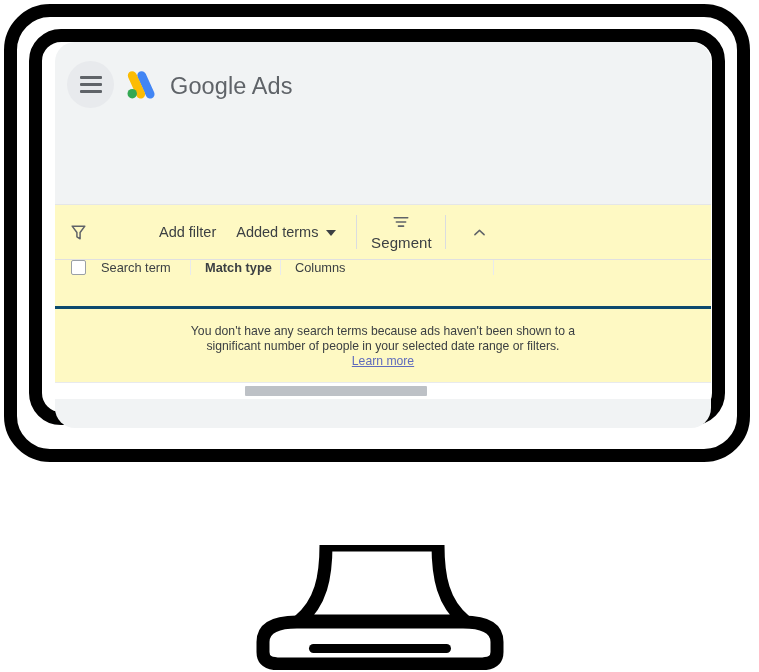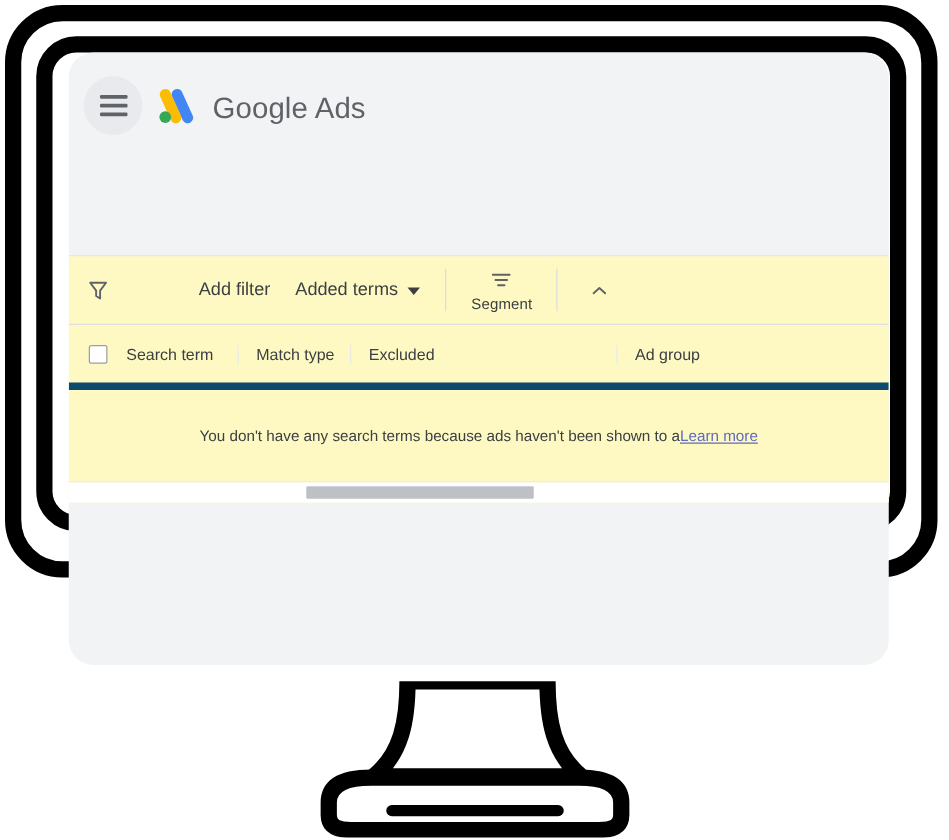--- a/index.html
+++ b/index.html
@@ -39,21 +39,21 @@
     width: 696px; height: 396px;
     border: 13px solid #000000;
     border-radius: 32px;
     box-sizing: border-box;
     background: #ffffff;
   }
   
   .monitor-screen {
     position: absolute;
     left: 55px; top: 42px;
-    width: 656px; height: 490px;
+    width: 656px; height: 386px;
     background: #f1f3f4;
     border-radius: 20px;
     overflow: hidden;
   }
 
   
   .stand-neck {
     position: absolute;
     left: 281px; top: 545px;
     width: 202px; height: 95px;
@@ -164,38 +164,38 @@
   .tb-action {
     width: 68px;
     display: flex;
     flex-direction: column;
     align-items: center;
     gap: 3px;
     cursor: pointer;
     color: #3c4043;
   }
   .tb-action-label {
-    font-size: 12px;
+    font-size: 15px;
     color: #3c4043;
     letter-spacing: 0.1px;
   }
   .collapse-btn {
     width: 46px;
     display: flex;
     align-items: center;
     justify-content: center;
     cursor: pointer;
   }
 
   
   .table-head {
     display: flex;
     height: 46px;
-    border-bottom: 6px solid #0c4a6e;
-    align-items: center;
+    border-bottom: 3px solid #0c4a6e;
+    align-items: flex-start;
   }
   .th {
     display: flex;
     align-items: center;
     font-size: 12.8px;
     color: #3c4043;
     border-right: 1px solid #e8eaed;
     padding-left: 14px;
     box-sizing: border-box;
     white-space: nowrap;
@@ -208,30 +208,30 @@
   }
   .checkbox {
     width: 15px; height: 15px;
     border: 1.6px solid #9aa0a6;
     border-radius: 2px;
     background: #fff;
     cursor: pointer;
     box-sizing: border-box;
   }
   .th-search-term { width: 90px; border-right: 1px solid #e8eaed; padding-left: 0;}
-  .th-match-type { width: 90px; }
+  .th-match-type { width: 90px; font-weight: bold; }
   .th-added-excluded { width: 115px; }
   .th-campaign { width: 213px; }
   .th-ad-group { width: 140px; border-right: none; }
 
   
   .empty-state {
     height: 71px;
     display: flex;
-    flex-direction: row;
+    flex-direction: column;
     align-items: center;
     justify-content: center;
     border-bottom: 1px solid #e8eaed;
     padding-top: 2px;
   }
   .empty-line {
     font-size: 12.2px;
     color: #3c4043;
     line-height: 15px;
     text-align: center;
@@ -350,29 +350,27 @@
         <div class="th th-check">
           <div class="checkbox"></div>
         </div>
         <div class="th th-search-term">
           <span>Search term</span>
         </div>
         <div class="th th-match-type">
           <span>Match type</span>
         </div>
         <div class="th th-campaign">
-          <span>Excluded</span>
-        </div>
-        <div class="th th-ad-group">
-          <span>Ad group</span>
+          <span>Columns</span>
         </div>
       </div>
 
       <div class="empty-state">
         <div class="empty-line">You don't have any search terms because ads haven't been shown to a</div>
+        <div class="empty-line">significant number of people in your selected date range or filters.</div>
         <a class="learn-more">Learn more</a>
       </div>
 
       <div class="hscroll-track">
         <div class="hscroll-thumb"></div>
       </div>
 
     </div>
 
   </div>

